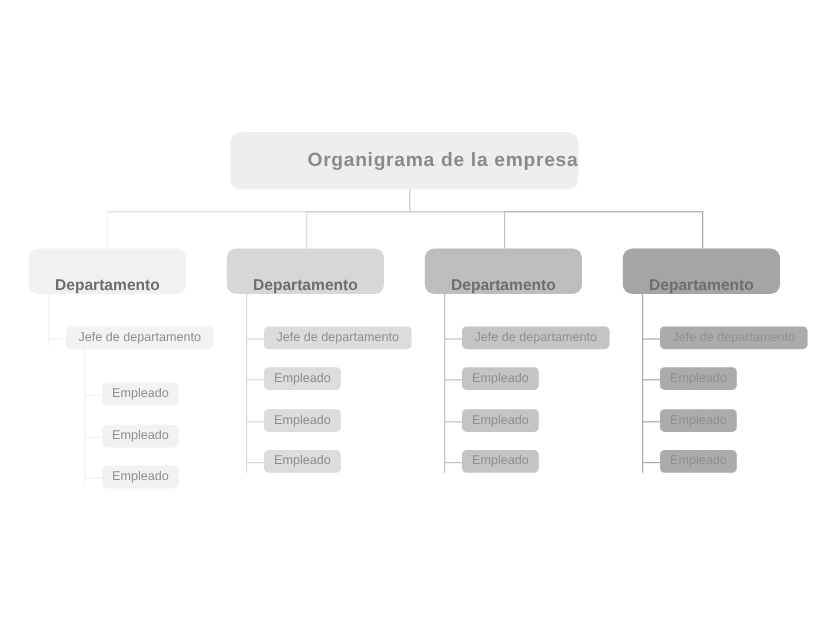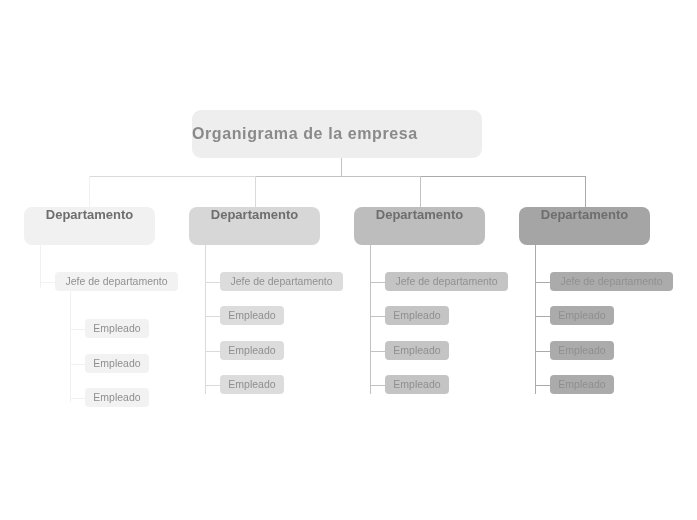--- a/index.html
+++ b/index.html
@@ -24,21 +24,21 @@
   .root-node {
     position: absolute;
     left: 192px;
     top: 110px;
     width: 290px;
     height: 48px;
     border-radius: 9px;
     background: #eeeeee;
     display: flex;
     align-items: center;
-    justify-content: flex-start;
+    justify-content: flex-end;
     box-sizing: border-box;
   }
   .root-label {
     font-size: 16px;
     font-weight: bold;
     color: #8a8a8a;
     letter-spacing: 0.6px;
     white-space: nowrap;
   }
 
@@ -51,21 +51,21 @@
     position: absolute;
     height: 1px;
   }
 
   
   .dept-node {
     position: absolute;
     height: 38px;
     border-radius: 8px;
     display: flex;
-    align-items: flex-start;
+    align-items: flex-end;
     justify-content: center;
     box-sizing: border-box;
   }
   .dept-label {
     font-size: 13px;
     font-weight: bold;
     color: #6e6e6e;
     white-space: nowrap;
   }
 

